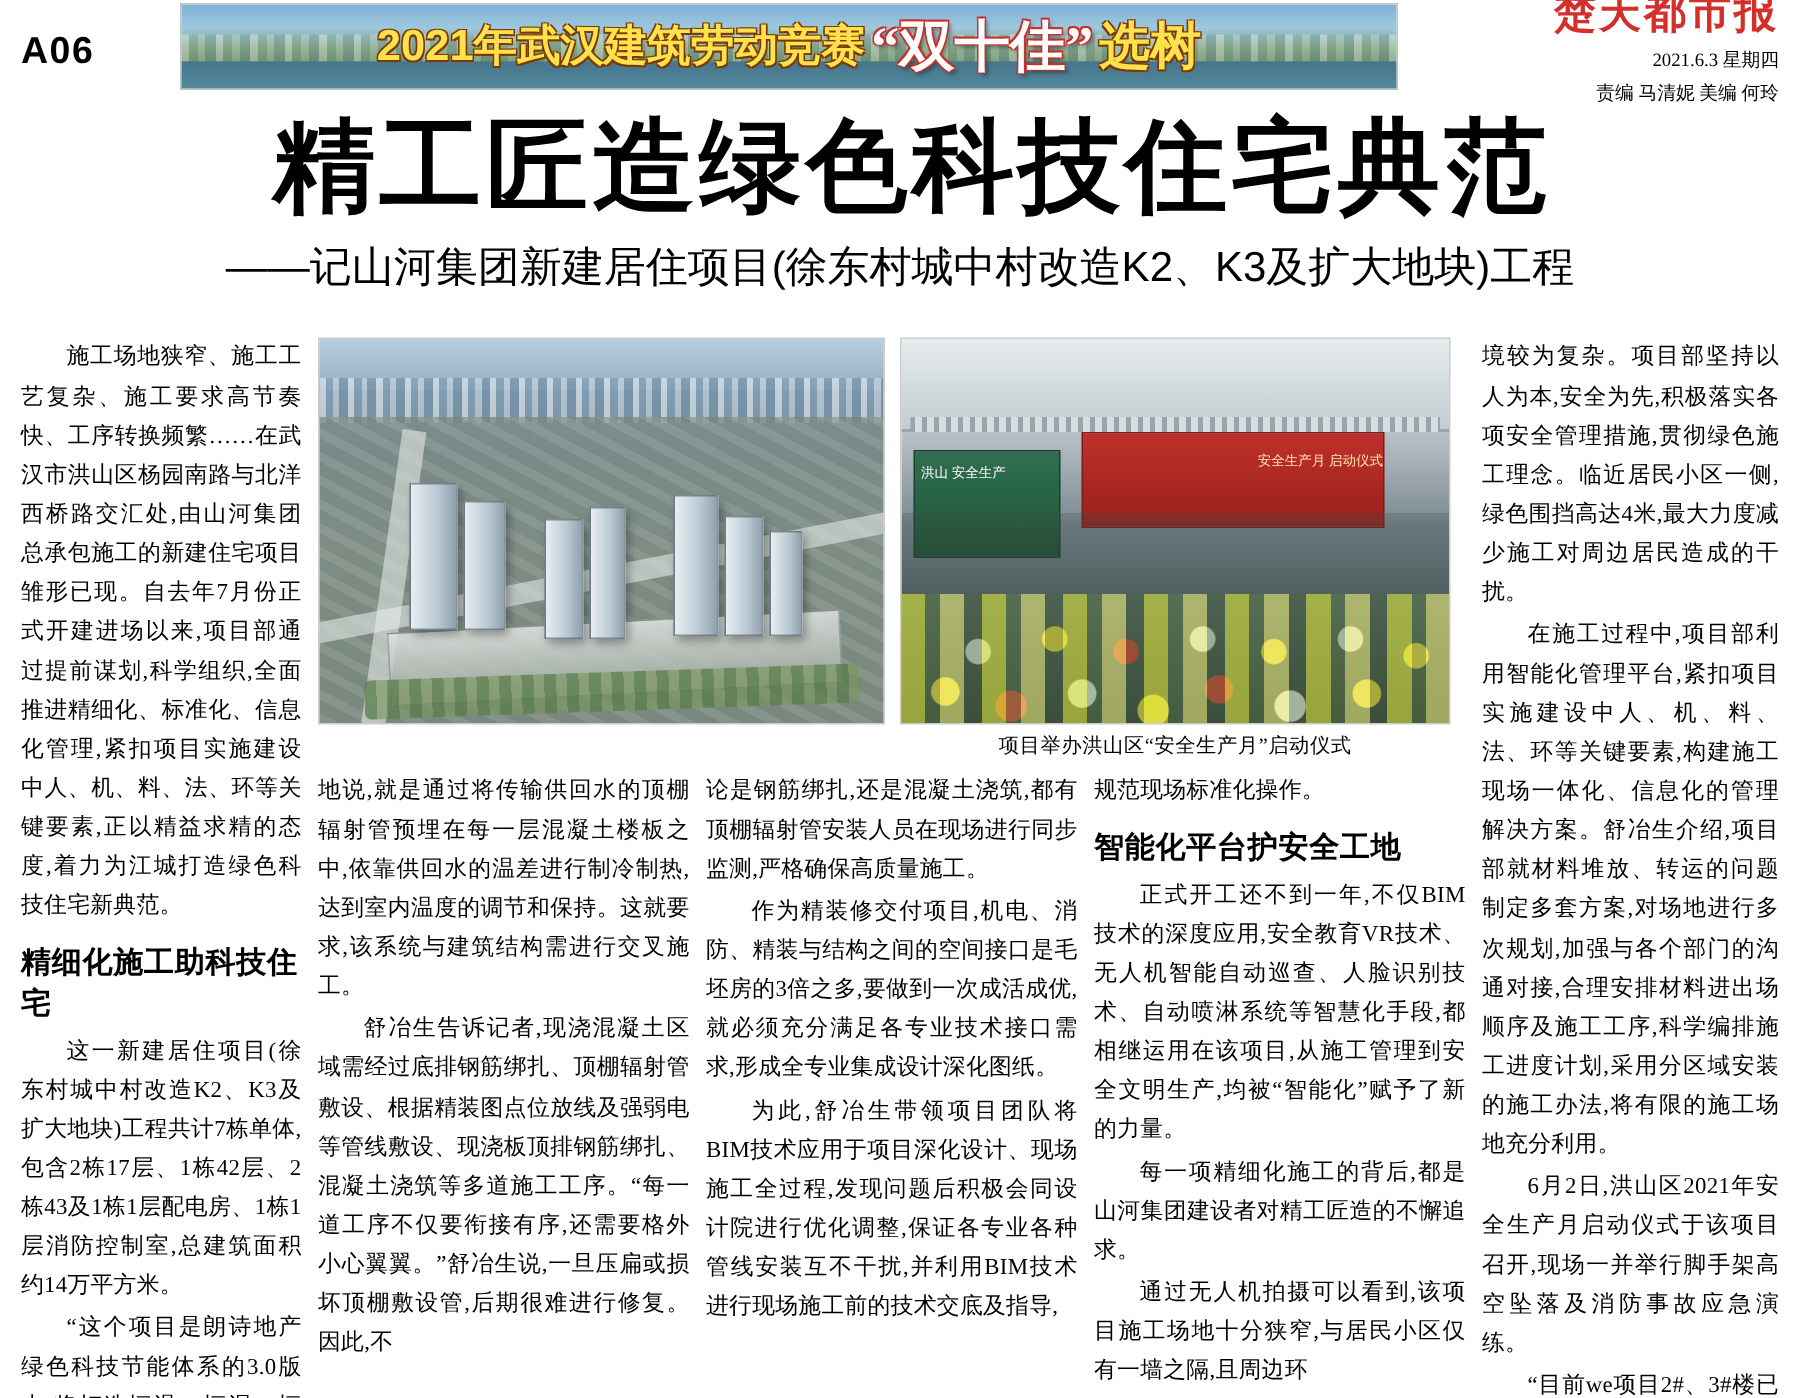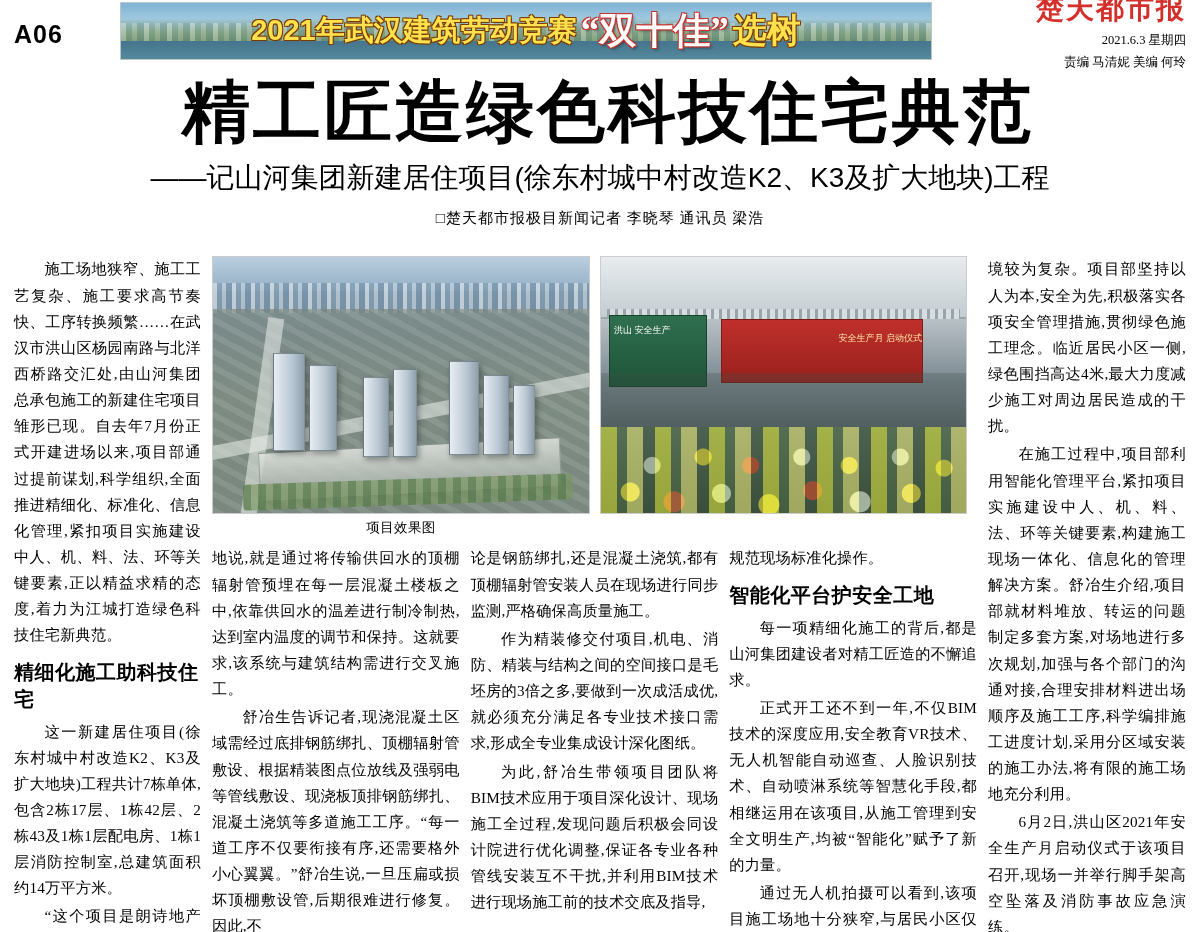--- a/index.html
+++ b/index.html
@@ -272,21 +272,21 @@
     position: absolute; left: 120px; top: 62px; width: 200px; height: 62px;
     background: linear-gradient(to bottom,#c0302b,#98201d);
     border: 1px solid #7d1a17;
   }
   .photo-event .stage-text {
     position: absolute; left: 0; right: 0; top: 12px;
     text-align: right; color: #ffe9a8; font-size: 9px; line-height: 1.5;
     font-family: "Liberation Sans", sans-serif;
   }
   .photo-event .banner-left {
-    position: absolute; left: 8px; top: 58px; width: 96px; height: 70px;
+    position: absolute; left: 8px; top: 74px; width: 96px; height: 70px;
     background: linear-gradient(to bottom,#2f6f4f,#1f5438);
     border: 1px solid #174229;
   }
   .photo-event .banner-left .bl-txt {
     color:#fff; font-size: 9px; font-family:"Liberation Sans",sans-serif;
     padding: 8px 4px; line-height: 1.4;
   }
   .photo-event .crowd {
     position: absolute; left: 0; right: 0; bottom: 0; height: 140px;
     background:
@@ -342,21 +342,20 @@
   <div class="nameplate">
     <div class="paper-name">楚天都市报</div>
     <div class="meta">2021.6.3 星期四</div>
     <div class="meta">责编 马清妮 美编 何玲</div>
   </div>
 </div>
 
 <div class="headline-block">
   <div class="headline">精工匠造绿色科技住宅典范</div>
   <div class="subheadline">——记山河集团新建居住项目(徐东村城中村改造K2、K3及扩大地块)工程</div>
-  <div class="byline">□楚天都市报极目新闻记者 李晓琴 通讯员 梁浩</div>
 </div>
 
 <div class="body-area">
 
   <div class="col col-text">
     <p class="para">施工场地狭窄、施工工艺复杂、施工要求高节奏快、工序转换频繁……在武汉市洪山区杨园南路与北洋西桥路交汇处,由山河集团总承包施工的新建住宅项目雏形已现。自去年7月份正式开建进场以来,项目部通过提前谋划,科学组织,全面推进精细化、标准化、信息化管理,紧扣项目实施建设中人、机、料、法、环等关键要素,正以精益求精的态度,着力为江城打造绿色科技住宅新典范。</p>
     <h3 class="sec">精细化施工助科技住宅</h3>
     <p class="para">这一新建居住项目(徐东村城中村改造K2、K3及扩大地块)工程共计7栋单体,包含2栋17层、1栋42层、2栋43及1栋1层配电房、1栋1层消防控制室,总建筑面积约14万平方米。</p>
     <p class="para">“这个项目是朗诗地产绿色科技节能体系的3.0版本,将打造恒温、恒湿、恒氧科技系统住宅。”项目经理舒冶生介绍,项目配置有地源热泵、天棚辐射、室内新风等科技系统,将以精装修交付业主,因此在房屋建设过程中施工对质量要求十分严苛。</p>
 
@@ -375,55 +374,55 @@
           <div class="podium"></div>
           <div class="tower t-a"></div>
           <div class="tower t-b"></div>
           <div class="tower t-c"></div>
           <div class="tower t-d"></div>
           <div class="tower t-e"></div>
           <div class="tower t-f"></div>
           <div class="tower t-g"></div>
           <div class="greenery"></div>
         </div>
-        <div class="photo-caption">项目效果图</div>
       </div>
 
       <div class="photo-wrap">
         <div class="photo-event">
           <div class="canopy"></div>
           <div class="truss"></div>
           <div class="banner-left">
             <div class="bl-txt">洪山 安全生产</div>
           </div>
           <div class="stage">
             <div class="stage-text">安全生产月 启动仪式</div>
           </div>
           <div class="crowd"></div>
           <div class="vests"></div>
         </div>
+        <div class="photo-caption">项目举办洪山区“安全生产月”启动仪式</div>
       </div>
 
     </div>
 
     <div class="mid-cols">
       <div class="mid-col">
         <p class="para noindent">地说,就是通过将传输供回水的顶棚辐射管预埋在每一层混凝土楼板之中,依靠供回水的温差进行制冷制热,达到室内温度的调节和保持。这就要求,该系统与建筑结构需进行交叉施工。</p>
         <p class="para">舒冶生告诉记者,现浇混凝土区域需经过底排钢筋绑扎、顶棚辐射管敷设、根据精装图点位放线及强弱电等管线敷设、现浇板顶排钢筋绑扎、混凝土浇筑等多道施工工序。“每一道工序不仅要衔接有序,还需要格外小心翼翼。”舒冶生说,一旦压扁或损坏顶棚敷设管,后期很难进行修复。因此,不</p>
       </div>
       <div class="mid-col">
         <p class="para noindent">论是钢筋绑扎,还是混凝土浇筑,都有顶棚辐射管安装人员在现场进行同步监测,严格确保高质量施工。</p>
         <p class="para">作为精装修交付项目,机电、消防、精装与结构之间的空间接口是毛坯房的3倍之多,要做到一次成活成优,就必须充分满足各专业技术接口需求,形成全专业集成设计深化图纸。</p>
         <p class="para">为此,舒冶生带领项目团队将BIM技术应用于项目深化设计、现场施工全过程,发现问题后积极会同设计院进行优化调整,保证各专业各种管线安装互不干扰,并利用BIM技术进行现场施工前的技术交底及指导,</p>
       </div>
       <div class="mid-col last">
         <p class="para noindent">规范现场标准化操作。</p>
         <h3 class="sec">智能化平台护安全工地</h3>
+        <p class="para">正式开工还不到一年,不仅BIM技术的深度应用,安全教育VR技术、无人机智能自动巡查、人脸识别技术、自动喷淋系统等智慧化手段,都相继运用在该项目,从施工管理到安全文明生产,均被“智能化”赋予了新的力量。</p>
         <p class="para">每一项精细化施工的背后,都是山河集团建设者对精工匠造的不懈追求。</p>
-        <p class="para">正式开工还不到一年,不仅BIM技术的深度应用,安全教育VR技术、无人机智能自动巡查、人脸识别技术、自动喷淋系统等智慧化手段,都相继运用在该项目,从施工管理到安全文明生产,均被“智能化”赋予了新的力量。</p>
         <p class="para">通过无人机拍摄可以看到,该项目施工场地十分狭窄,与居民小区仅有一墙之隔,且周边环</p>
       </div>
     </div>
   </div>
 
   <div class="col col-right">
     <p class="para noindent">境较为复杂。项目部坚持以人为本,安全为先,积极落实各项安全管理措施,贯彻绿色施工理念。临近居民小区一侧,绿色围挡高达4米,最大力度减少施工对周边居民造成的干扰。</p>
     <p class="para">在施工过程中,项目部利用智能化管理平台,紧扣项目实施建设中人、机、料、法、环等关键要素,构建施工现场一体化、信息化的管理解决方案。舒冶生介绍,项目部就材料堆放、转运的问题制定多套方案,对场地进行多次规划,加强与各个部门的沟通对接,合理安排材料进出场顺序及施工工序,科学编排施工进度计划,采用分区域安装的施工办法,将有限的施工场地充分利用。</p>
     <p class="para">6月2日,洪山区2021年安全生产月启动仪式于该项目召开,现场一并举行脚手架高空坠落及消防事故应急演练。</p>
     <p class="para">“目前we项目2#、3#楼已顺利封顶,1#楼施工至14层,4#、5#楼正在进行地下室施工。”舒冶生表示,该项目部将坚持以技术创新和智慧工地促进项目管理,将精工匠造一以贯之,打造出具有代表意义的绿色科技住宅。</p>

